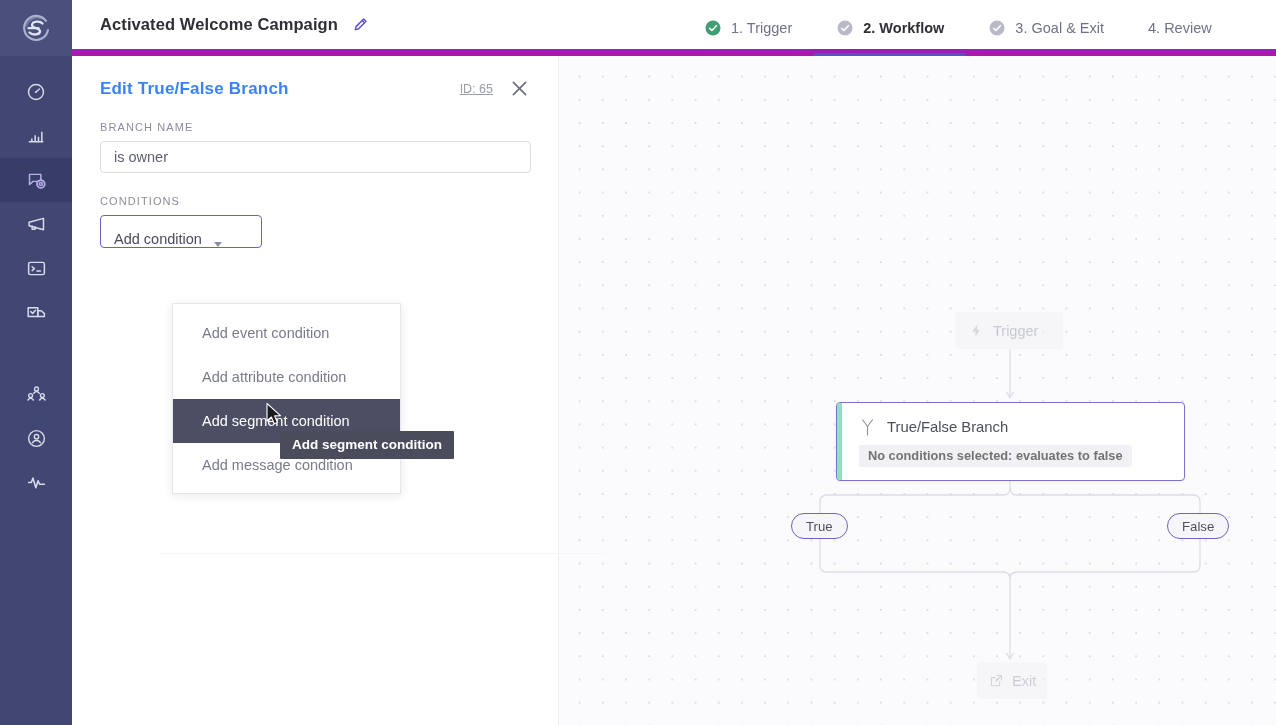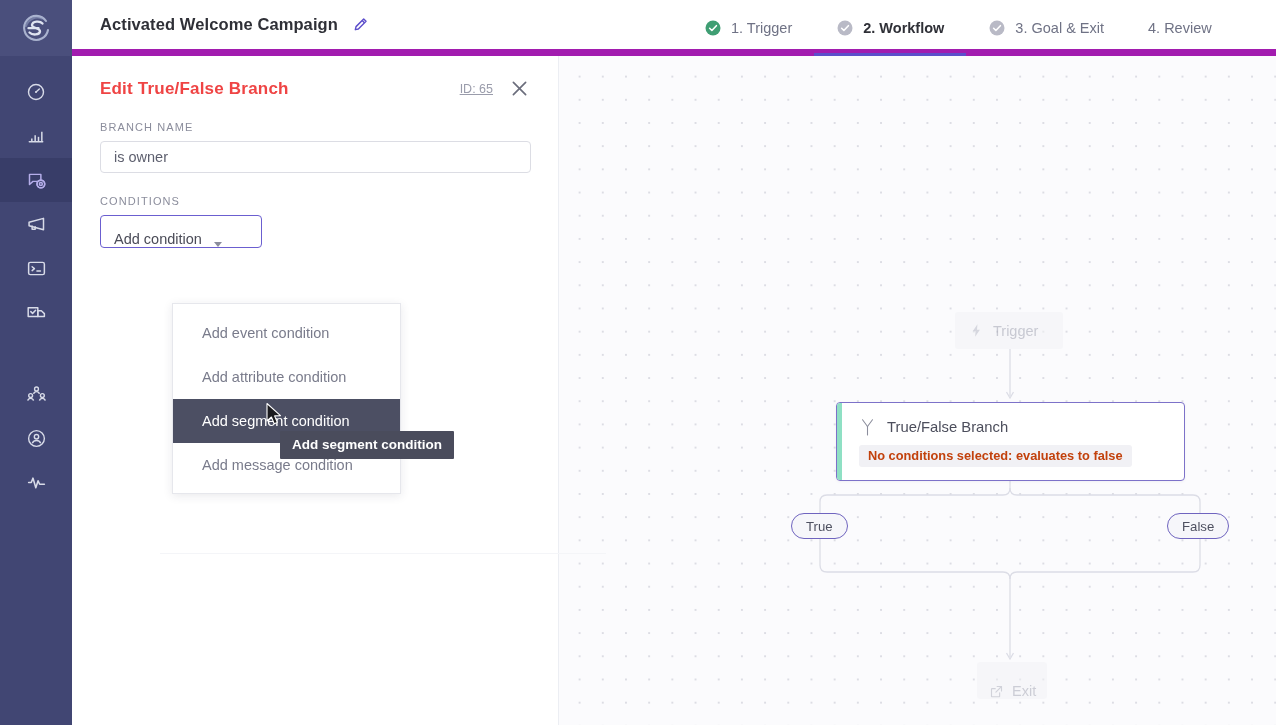--- a/index.html
+++ b/index.html
@@ -71,21 +71,21 @@
     width: 487px; height: 669px;
     background: #ffffff;
     border-right: 1px solid #eceef3;
     z-index: 10;
   }
   #panel-header {
     display: flex; align-items: center;
     padding: 22px 28px 0 28px;
   }
   #panel-title {
-    font-size: 17px; font-weight: bold; color: #ef4444; flex: 1;
+    font-size: 17px; font-weight: bold; color: #3b82f6; flex: 1;
     letter-spacing: .2px;
   }
   #panel-id {
     font-size: 12.5px; color: #9a9cab; text-decoration: underline;
     margin-right: 16px; cursor: pointer;
   }
   #panel-close { cursor: pointer; display: block; }
 
   .field-label {
     font-size: 11px; color: #8b8d9c; letter-spacing: 1.1px;
@@ -191,42 +191,42 @@
     display: flex; align-items: center; gap: 11px;
     padding: 14px 0 0 22px;
   }
   #node-branch-title { font-size: 14.8px; color: #4c4e5c; }
   #node-branch-pill {
     margin: 9px 0 0 22px;
     display: inline-block;
     background: #f1f1f5;
     border-radius: 3px;
     padding: 3px 9px 4px 9px;
-    font-size: 12.8px; color: #c2410c;
+    font-size: 12.8px; color: #737373;
     font-weight: bold;
   }
 
   .wf-pill {
     position: absolute;
     border: 1.5px solid #6f64bf;
     background: #f6f6fa;
     border-radius: 14px;
     height: 26px;
     display: flex; align-items: center; justify-content: center;
     padding: 0 14px;
     font-size: 13.2px; font-weight: normal; color: #4e5060;
     cursor: pointer;
   }
   #pill-true { left: 232px; top: 457px; }
   #pill-false { left: 608px; top: 457px; }
 
   #node-exit {
     left: 418px; top: 606px; width: 70px; height: 37px;
     background: #f2f3f6; border-radius: 3px;
-    display: flex; align-items: flex-end; gap: 8px;
+    display: flex; align-items: center; gap: 8px;
     padding-left: 12px;
     opacity: .5;
   }
   #node-exit .wf-label { font-size: 14.5px; color: #9fa1b0; }
 
   svg.edges { position: absolute; left: 0; top: 0; width: 717px; height: 669px; pointer-events: none; }
 </style>
 </head>
 <body>
 

